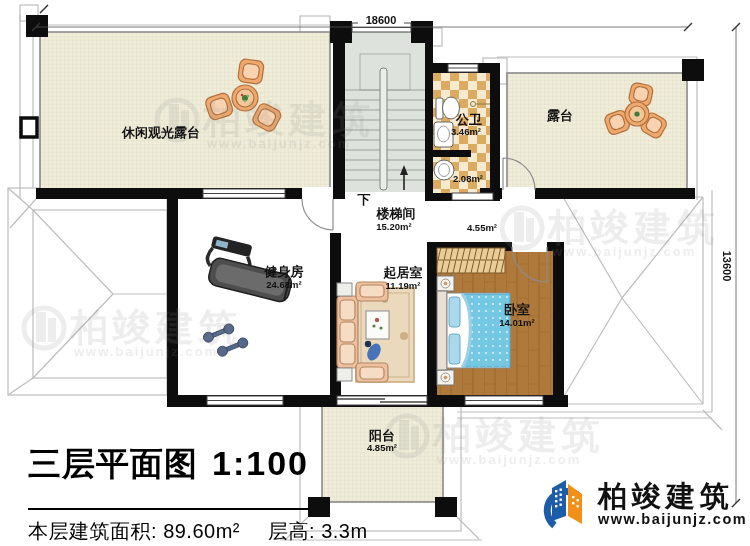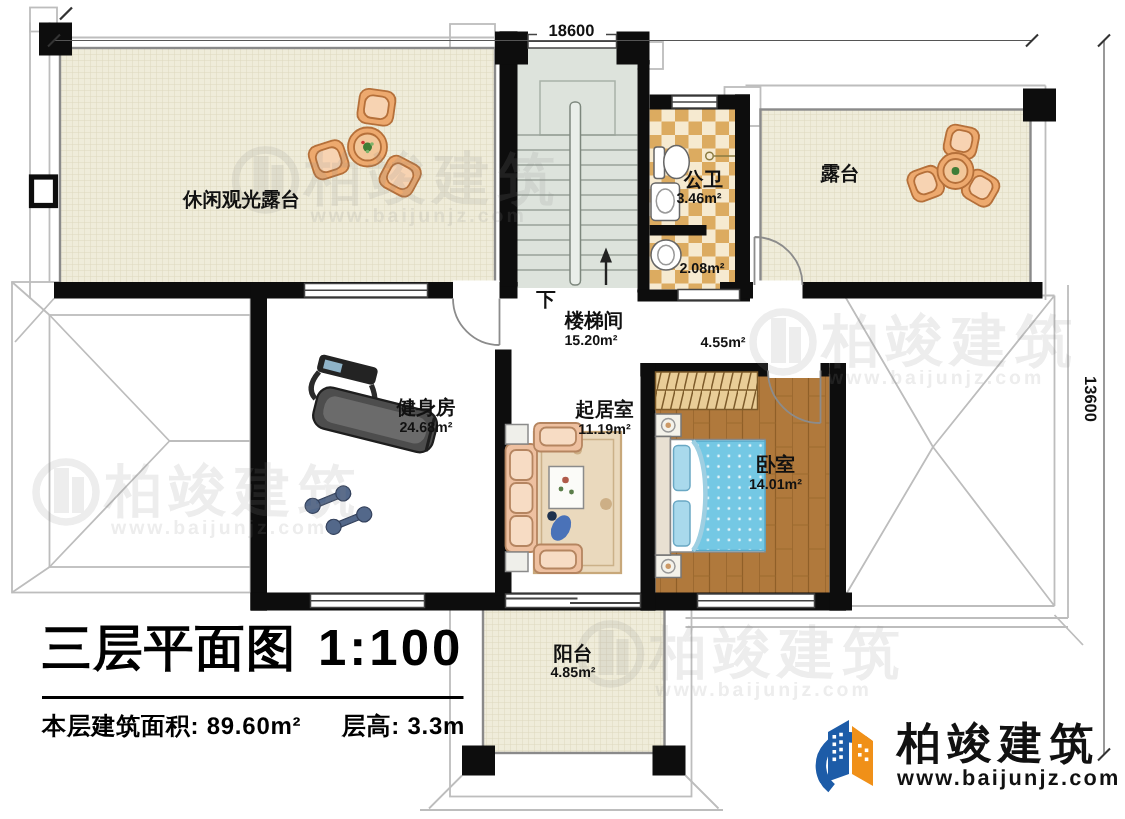--- a/index.html
+++ b/index.html
@@ -12,23 +12,23 @@
   .wm-name{font-weight:bold;font-size:38px;letter-spacing:5px;fill:#8a8a8a;}
   .wm-url{font-weight:bold;font-size:13px;letter-spacing:2px;fill:#8a8a8a;}
   .wall{fill:#0d0d0d;}
   .open{fill:#ffffff;}
   .win{fill:#ffffff;stroke:#444;stroke-width:1;}
   .eave{stroke:#bdbdbd;stroke-width:1.2;fill:none;}
   .parapet{stroke:#8a8a8a;stroke-width:1.6;fill:none;}
   .doorarc{stroke:#8c8c8c;stroke-width:1.2;fill:none;}
   #title-block{position:absolute;left:28px;top:410px;color:#000;}
   #title-line{font-size:33px;font-weight:bold;border-bottom:2.5px solid #000;
-              padding-bottom:9px;display:inline-block;letter-spacing:1px;}
+              padding-bottom:21px;display:inline-block;letter-spacing:1px;margin-top:32px;}
   #title-line .scale{font-weight:bold;margin-left:14px;font-size:34px;letter-spacing:2px;}
-  #area-line{margin-top:8px;font-size:16px;font-weight:bold;letter-spacing:0.5px;}
+  #area-line{margin-top:8px;font-size:20px;font-weight:normal;letter-spacing:0.5px;}
   #area-line .gap{display:inline-block;width:22px;}
   #logo{position:absolute;left:538px;top:472px;display:flex;align-items:center;}
   #logo-text{margin-left:8px;}
   #logo-name{font-size:29px;font-weight:bold;color:#111;letter-spacing:5px;line-height:30px;}
   #logo-url{font-size:14.5px;font-weight:bold;color:#111;letter-spacing:1.5px;line-height:16px;}
 </style>
 </head>
 <body>
 
 <div id="stage">

